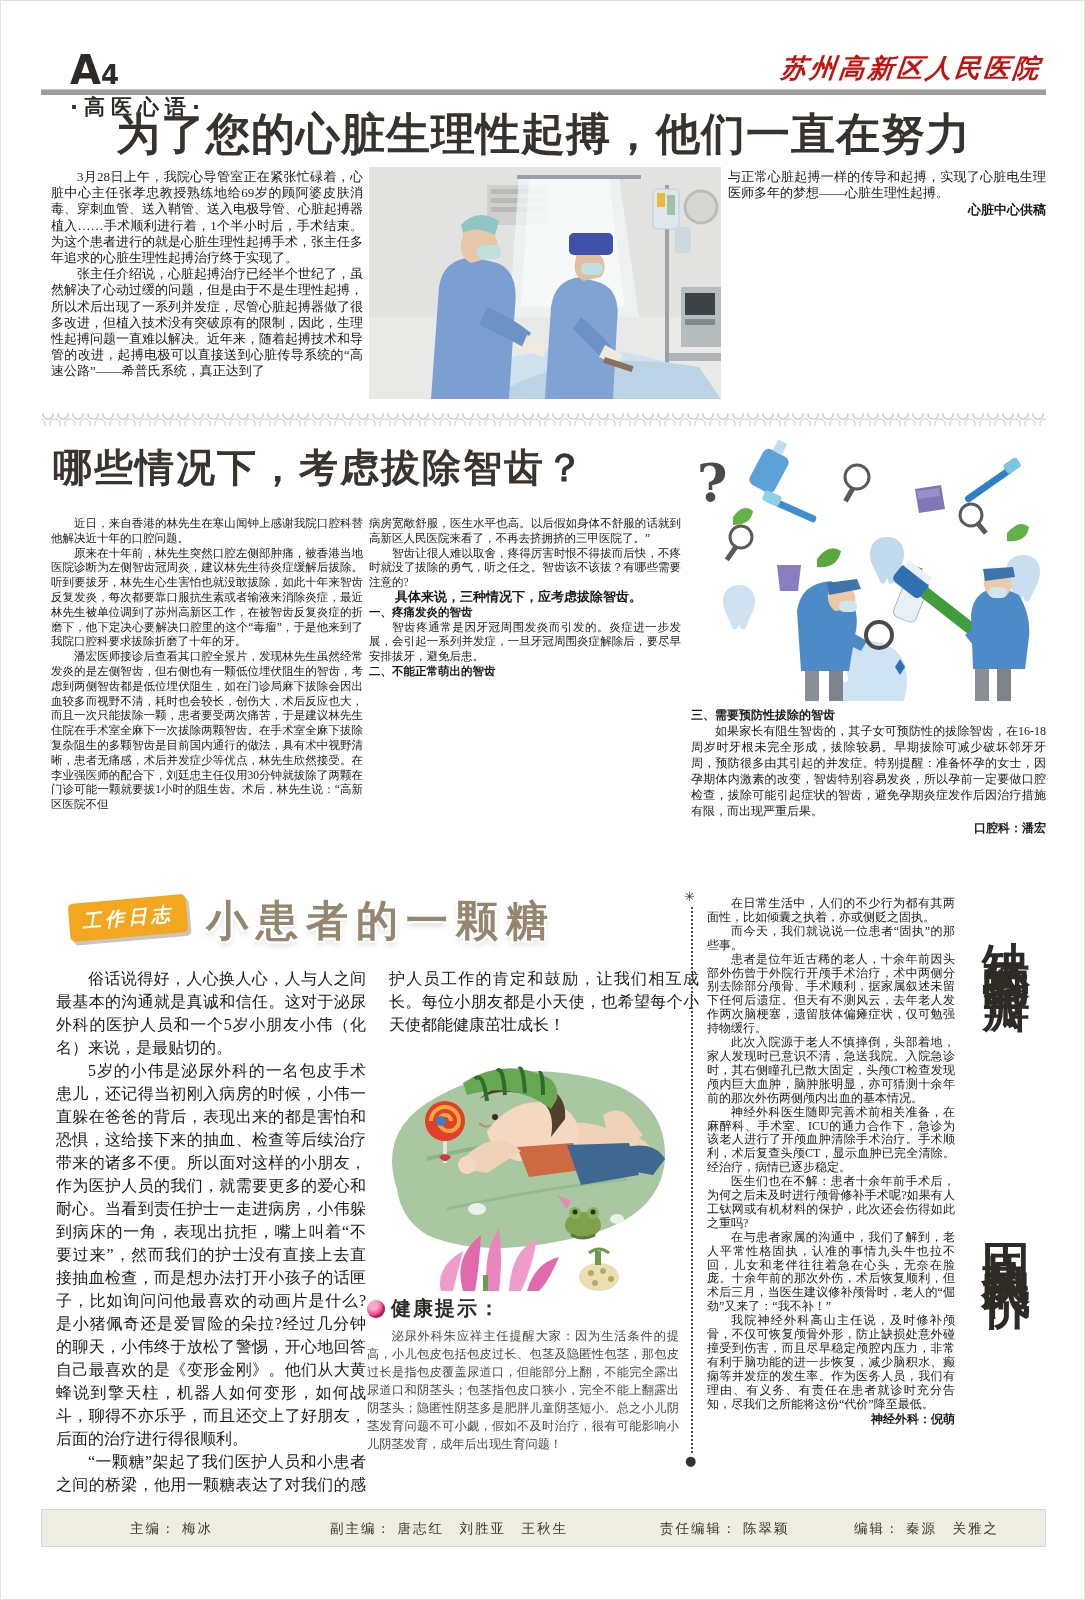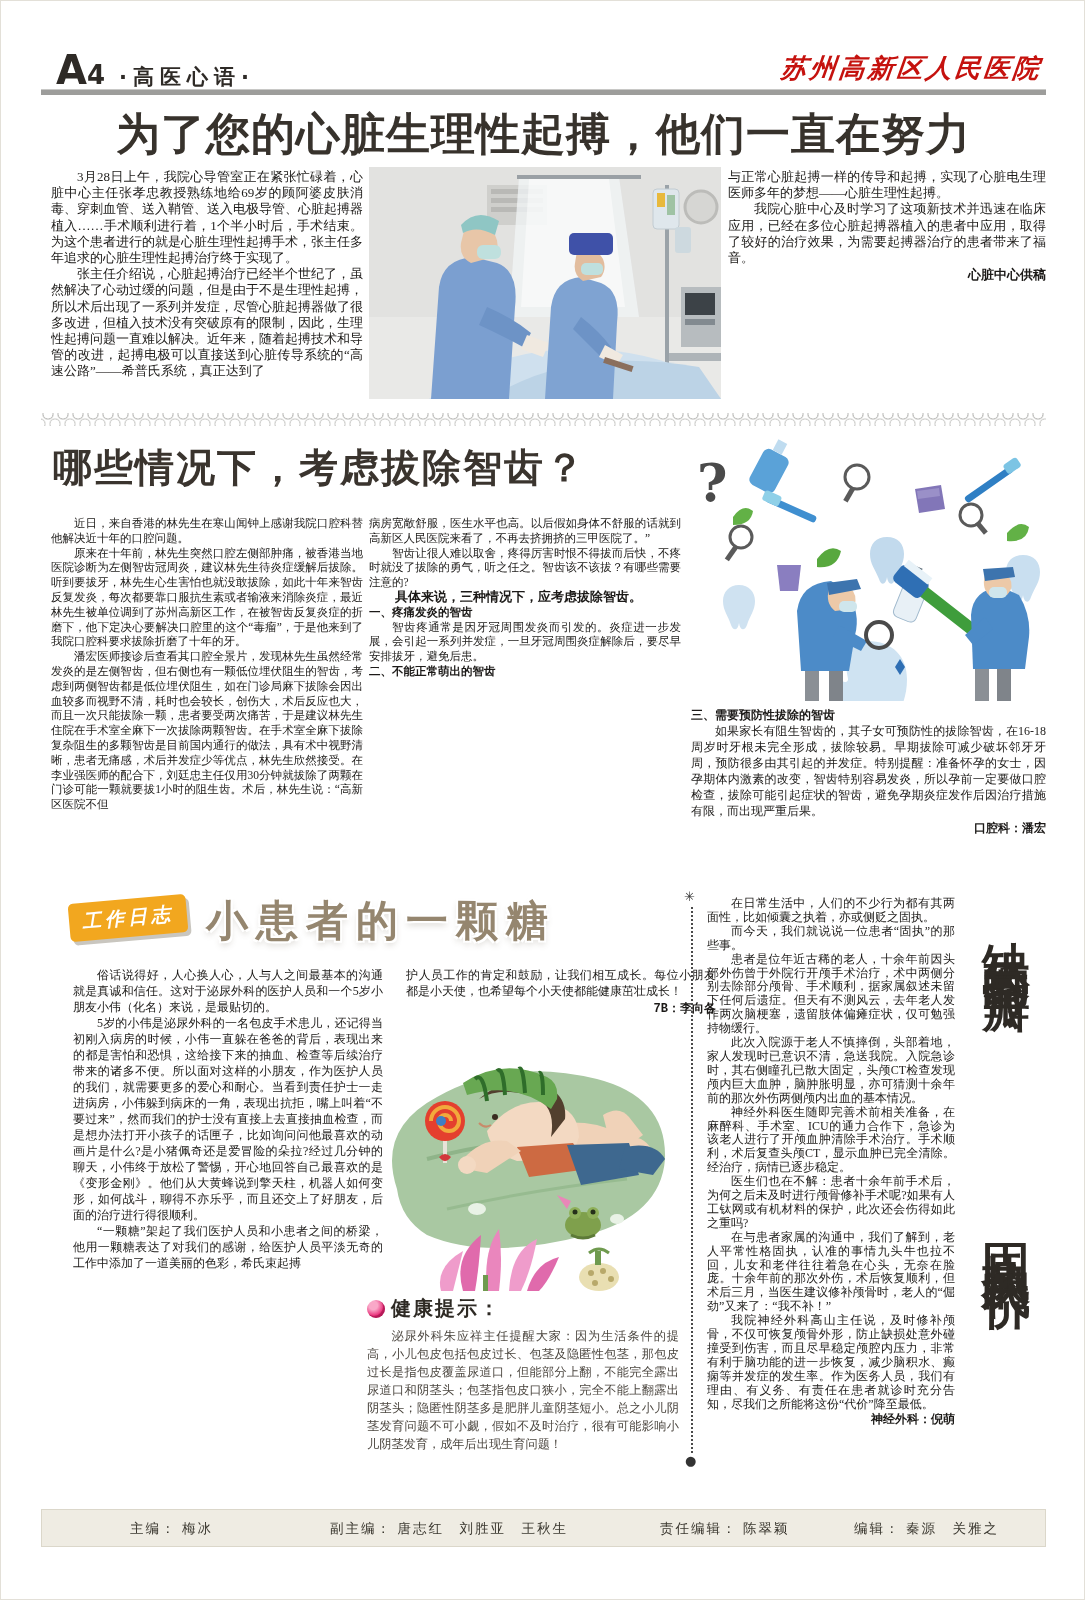--- a/index.html
+++ b/index.html
@@ -2,21 +2,21 @@
 <html lang="zh"><head>
 <meta charset="utf-8">
 <style>
   html,body{margin:0;padding:0;background:#f7f5f1;}
   .page{position:relative;width:1085px;height:1600px;margin:0 auto;background:#ffffff;
         border:1px solid #e3e0d8;box-sizing:border-box;overflow:hidden;
         font-family:"Liberation Serif","DejaVu Serif",serif;color:#1c1a18;}
 
   
   .masthead-left{position:absolute;left:55px;top:46px;display:flex;align-items:baseline;
-        font-family:"DejaVu Sans",sans-serif;color:#2e2a26;}
+        font-family:"DejaVu Sans",sans-serif;color:#2e2a26;flex-direction:column;}
   .page-label{font-size:40px;font-weight:900;letter-spacing:0;}
   .page-label small{font-size:26px;font-weight:900;}
   .section-name{font-size:21px;font-weight:900;letter-spacing:6px;margin-left:14px;}
   .brand{position:absolute;right:42px;top:50px;font-family:"Liberation Serif",serif;
         font-style:italic;font-weight:bold;font-size:26px;color:#c5120e;letter-spacing:3px;
         transform:skewX(-6deg);}
   .head-rule{position:absolute;left:40px;top:88px;width:1005px;height:5px;background:#9d9d9b;
         border-top:1px solid #c8c8c6;}
 
   
@@ -27,21 +27,21 @@
         font-family:"DejaVu Sans",sans-serif;font-size:39px;font-weight:900;color:#3a342e;
         letter-spacing:2px;white-space:nowrap;}
 
   
   .text-col{position:absolute;text-align:justify;overflow:hidden;}
   .text-col p{margin:0;text-indent:2em;}
   .text-col p.no-indent{text-indent:0;}
   .a1{font-size:13px;line-height:16.2px;}
   .a2{font-size:11.5px;line-height:14.8px;}
   .a2c3{font-size:12px;line-height:16px;}
-  .a3{font-size:12px;line-height:16px;margin-left:17px;}
+  .a3{font-size:16px;line-height:23px;}
   .a4{font-size:12px;line-height:13.9px;}
   .subhead{font-family:"DejaVu Sans",sans-serif;font-weight:bold;text-indent:0 !important;}
   .emph{font-family:"DejaVu Sans",sans-serif;font-weight:bold;font-size:13px;}
   .byline{font-family:Liberation Mono, monospace;font-weight:bold;text-align:right;margin-top:2px;}
 
   
   .photo{position:absolute;left:368px;top:166px;width:352px;height:232px;overflow:hidden;background:#e6e6e4;}
 
   
   .wave{position:absolute;left:40px;top:412px;width:1005px;height:13px;
@@ -148,21 +148,20 @@
       <rect x="212" y="96" width="22" height="12" rx="5" fill="#bfe0de"></rect>
       <path d="M212,150 q18,14 30,30 l-10,10 q-16,-16 -28,-28 z" fill="#6d93c6"></path>
       <path d="M236,178 l18,10 -6,10 -18,-8 z" fill="#f0e9e0"></path>
       <rect x="236" y="190" width="30" height="6" fill="#8a6f5e" transform="rotate(18 236 190)"></rect>
     </svg>
   </div>
 
   <div class="text-col a1" style="left:727px;top:168px;width:318px;height:232px;">
     <p class="no-indent">与正常心脏起搏一样的传导和起搏，实现了心脏电生理医师多年的梦想——心脏生理性起搏。</p>
     <div>
-        <p>我院心脏中心及时学习了这项新技术并迅速在临床应用，已经在多位心脏起搏器植入的患者中应用，取得了较好的治疗效果，为需要起搏器治疗的患者带来了福音。</p>
       </div>
     <div class="byline">心脏中心供稿</div>
   </div>
 
   <div class="wave"></div>
 
   <div class="headline2">哪些情况下，考虑拔除智齿？</div>
 
   <div class="illu-dental">
     <svg width="357" height="272" viewBox="0 0 357 272">

